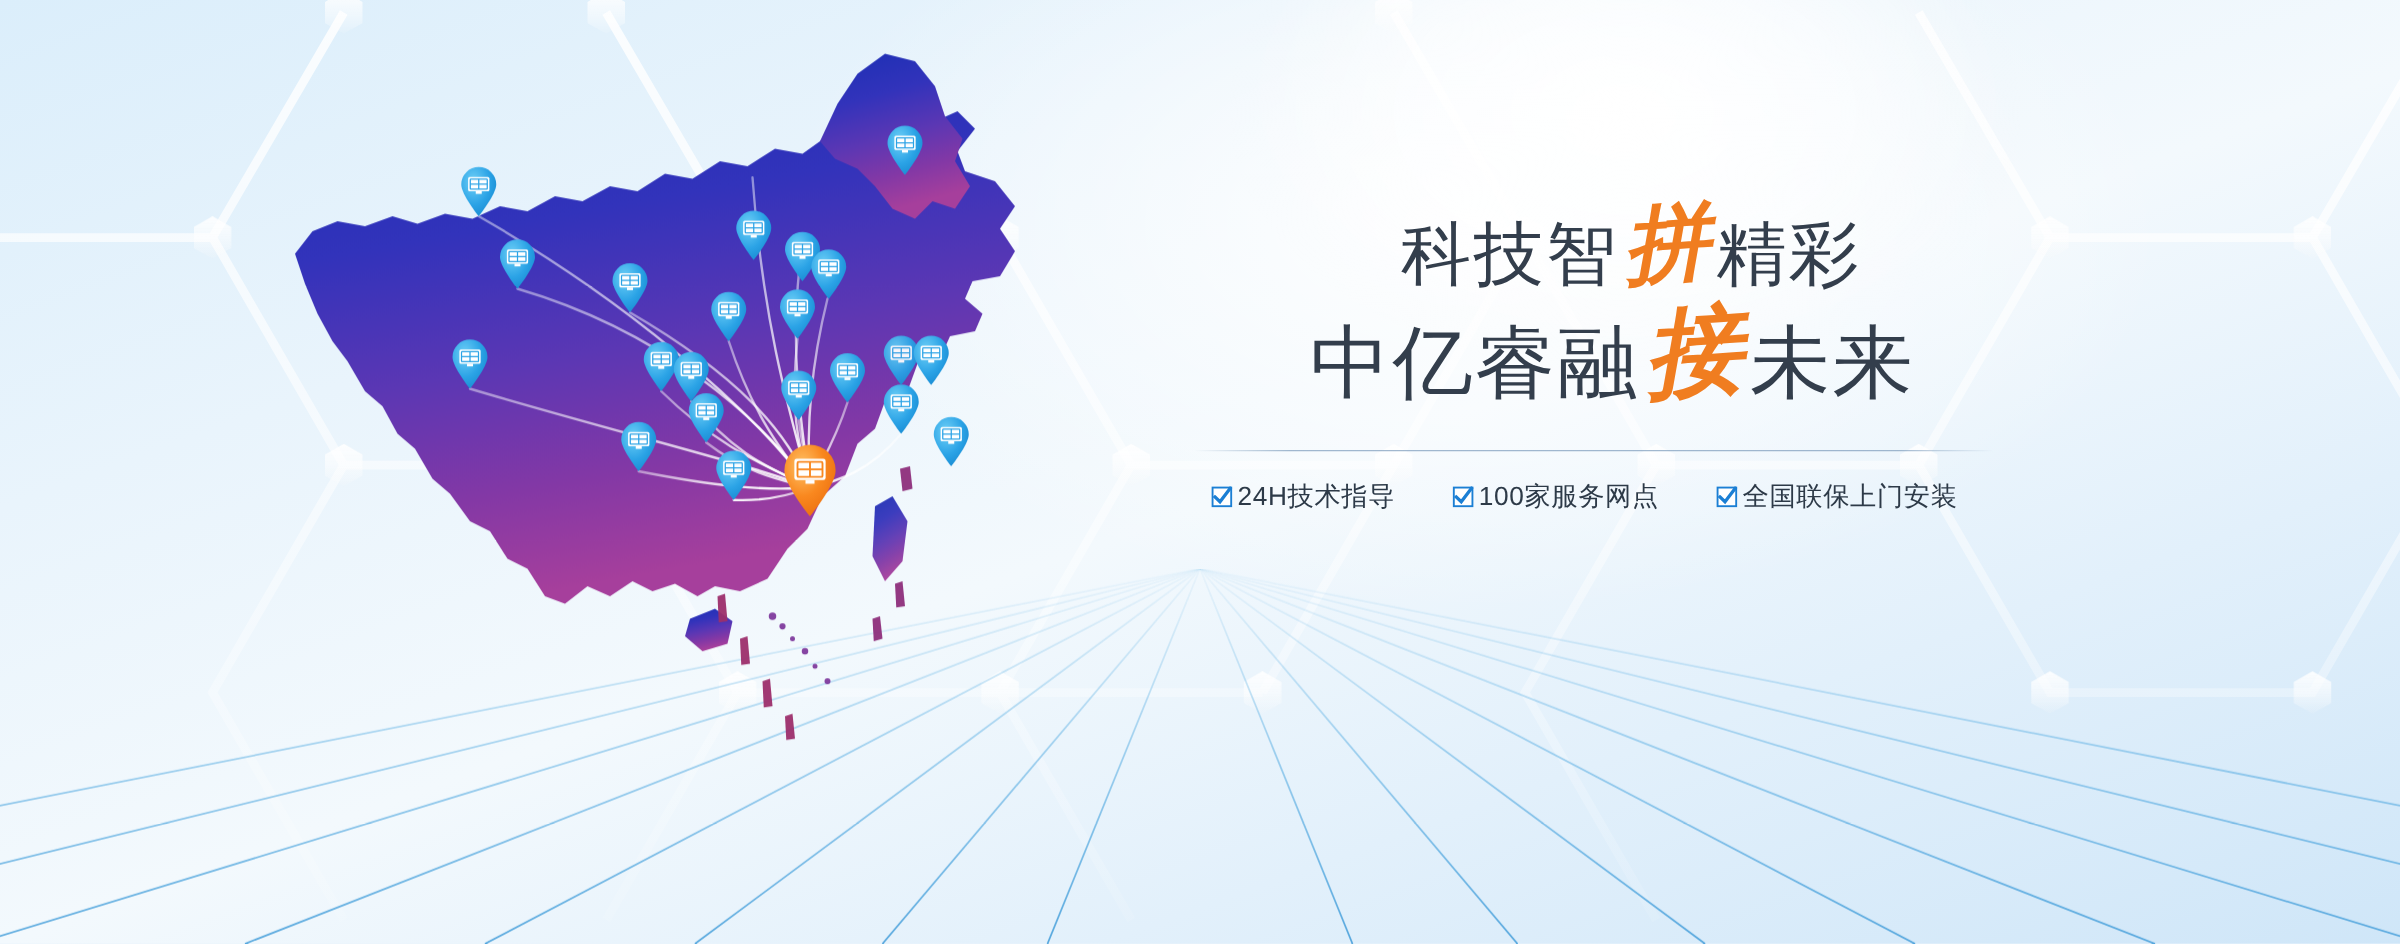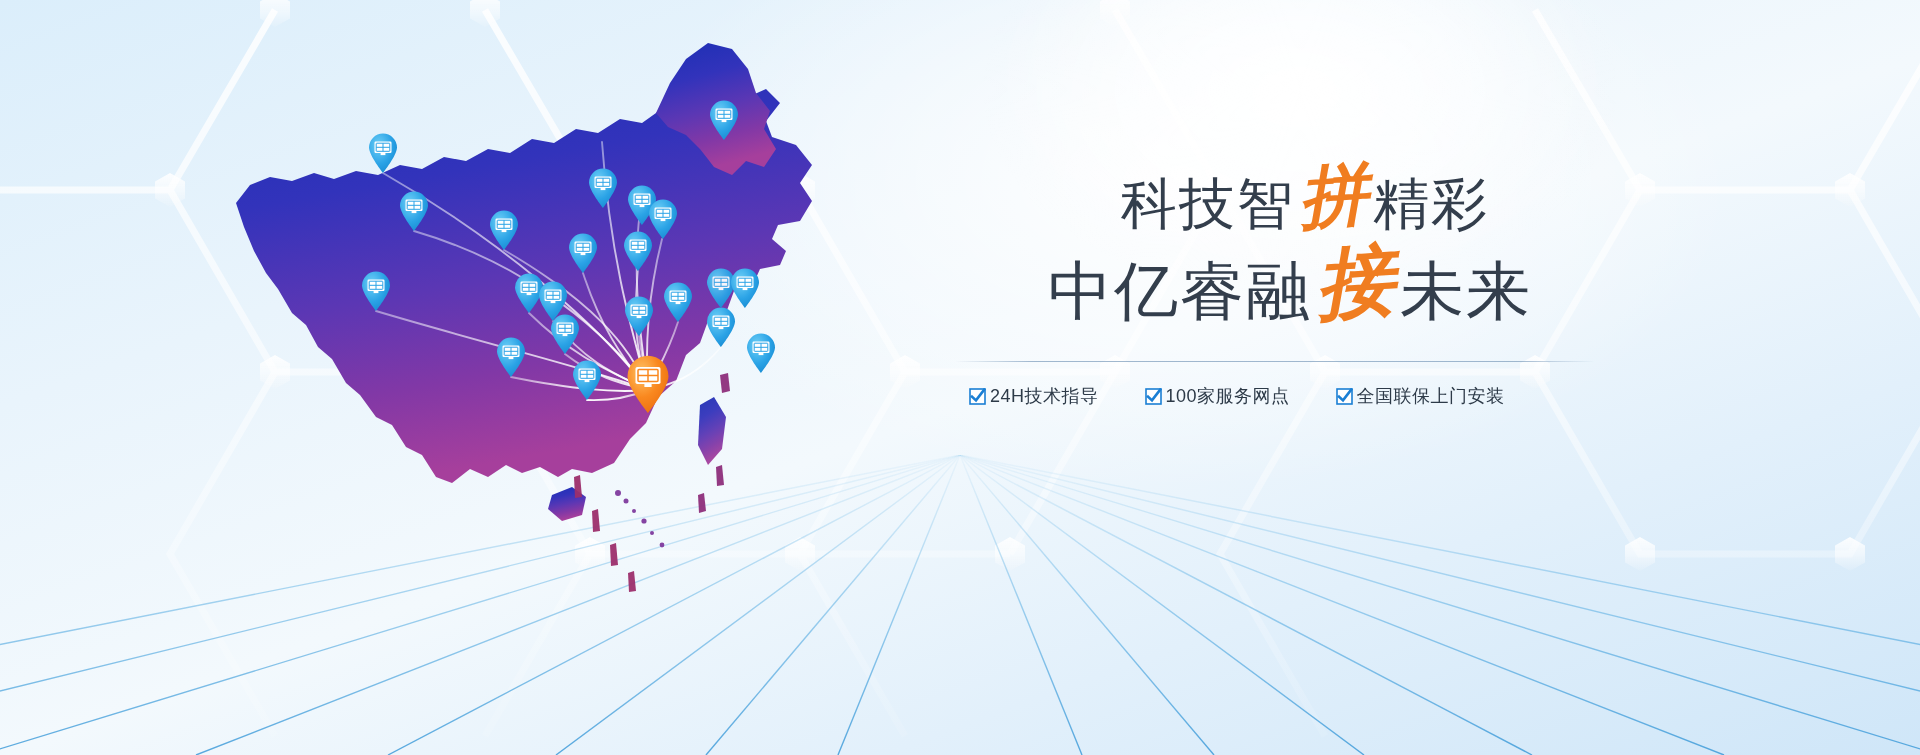--- a/index.html
+++ b/index.html
@@ -44,21 +44,21 @@
     margin:26px 0 0 0;height:1px;width:640px;
     background:linear-gradient(90deg,rgba(150,175,200,0) 0%,rgba(130,160,190,.75) 12%,rgba(130,160,190,.75) 88%,rgba(150,175,200,0) 100%);
   }
   .features{
     display:flex;align-items:center;gap:46px;margin-top:22px;padding-left:14px;
     white-space:nowrap;
   }
   .feat{display:flex;align-items:center;gap:4px;}
   .feat .chk{display:inline-block;width:17px;height:17px;flex:0 0 17px;}
   .feat .lbl{
-    font-size:18px;color:#2d3a48;letter-spacing:.5px;
+    font-size:21px;color:#2d3a48;letter-spacing:.5px;
     font-family:"Liberation Sans","DejaVu Sans",sans-serif;
   }
 </style>
 </head>
 <body>
 
 <div id="banner">
 
   <svg class="hexlayer" width="1920" height="755" viewBox="0 0 1920 755" preserveAspectRatio="none">
     <defs>

